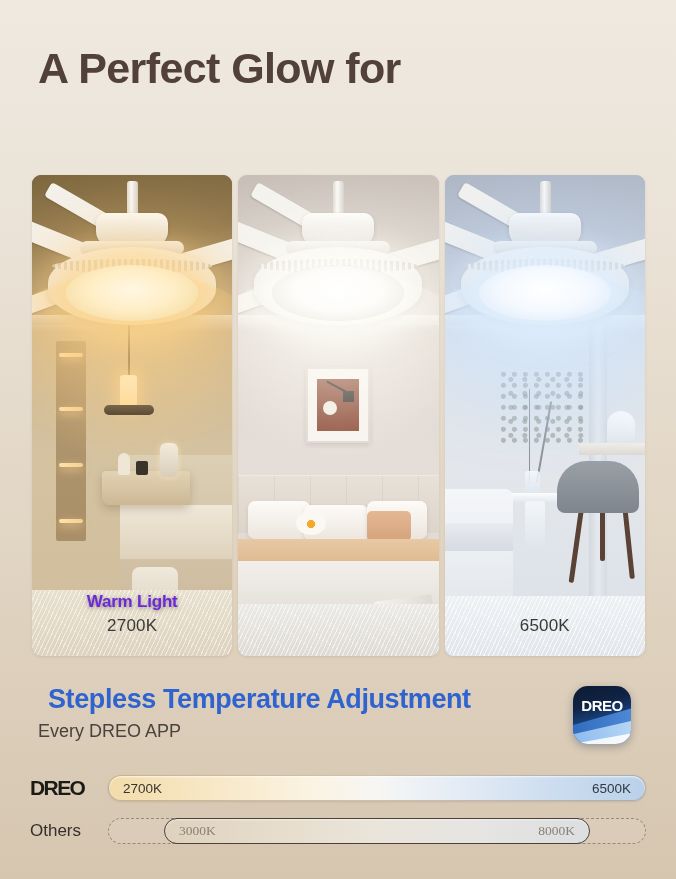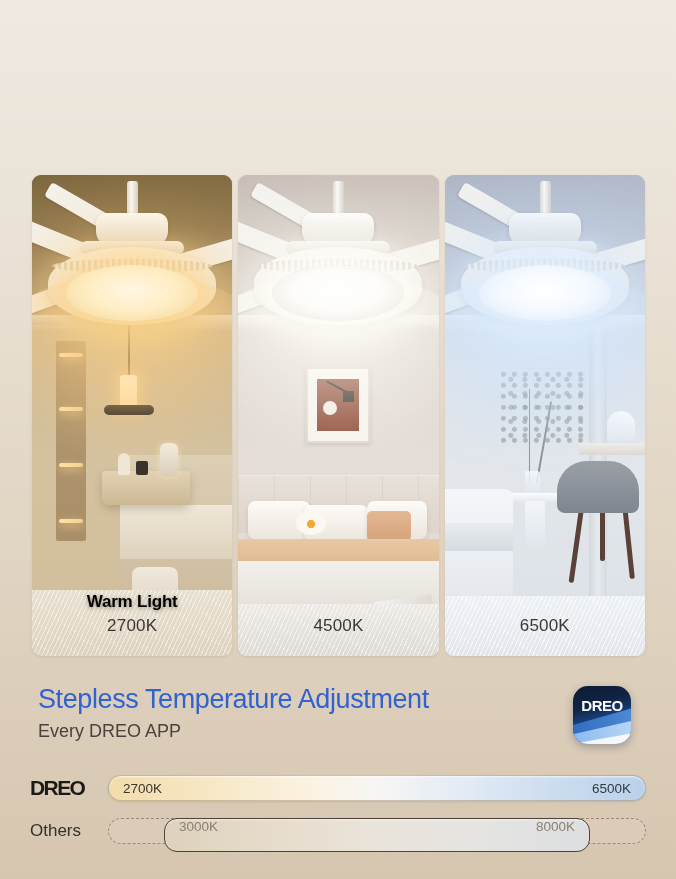--- a/index.html
+++ b/index.html
@@ -181,28 +181,28 @@
   .bedWh { position:absolute; left:-10px; top:314px; width:78px; height:120px; border-radius:0 8px 0 0;
     background:linear-gradient(180deg,#f4f6f9,#e3e7ec); }
   .bedWh-s { position:absolute; left:-10px; top:348px; width:78px; height:28px;
     background:linear-gradient(180deg,#e8ebef,#d6dbe1); }
   .rugWh { position:absolute; left:0; right:0; bottom:0; height:60px;
     background:repeating-linear-gradient(115deg,rgba(255,255,255,.7) 0 1px,rgba(255,255,255,0) 1px 4px),
                linear-gradient(180deg,#eef1f4,#e2e6eb); }
 
   
   .caption { position:absolute; left:0; right:0; bottom:20px; text-align:center; z-index:5; }
-  .cap-name { font-size:17px; font-weight:700; color:#000000;
+  .cap-name { font-size:17px; font-weight:700; color:#6d28d9;
     text-shadow:0 1px 4px rgba(60,50,40,.5); letter-spacing:-.2px; }
   .cap-k { font-size:17px; font-weight:400; color:#3c3a36; margin-top:4px; letter-spacing:.2px; }
   .cap-k.light { color:#3a3936; }
 
   
   .sub-head {
-    position:absolute; left:38px; top:684px; font-size:27px; font-weight:400;
+    position:absolute; left:48px; top:684px; font-size:27px; font-weight:700;
     color:#2f63cf; letter-spacing:-.4px;
   }
   .sub-sub {
     position:absolute; left:38px; top:721px; font-size:18px; font-weight:400; color:#4a423d;
   }
   .app-icon {
     position:absolute; left:573px; top:686px; width:58px; height:58px; border-radius:15px;
     background:linear-gradient(165deg,#0d1b33 0%,#102344 32%,#1b4a8f 62%,#2f6fc4 100%);
     overflow:hidden; box-shadow:0 3px 8px rgba(40,50,75,.35);
   }
@@ -236,32 +236,33 @@
     display:flex; align-items:center; justify-content:space-between; padding:0 14px;
   }
   .tk { font-size:13.5px; color:#3a352f; }
   .tk.cool { color:#2f3a46; }
 
   .track-other-outer {
     position:relative; flex:1; height:26px; border-radius:13px;
     border:1.4px dashed #9a8a74; background:rgba(255,255,255,.08);
   }
   .track-other-inner {
-    position:absolute; left:55px; right:55px; top:-1px; height:34px; border-radius:13px;
+    position:absolute; left:55px; right:55px; top:-1px; height:26px; border-radius:13px;
     background:linear-gradient(90deg,#ded2bd 0%,#e6dccb 25%,#eae4da 50%,#e6e5e2 72%,#dcdee0 100%);
     border:1.4px solid #4a4239;
     box-shadow:inset 0 1px 2px rgba(255,255,255,.55);
-    display:flex; align-items:flex-start; justify-content:space-between; padding:0 14px;
+    display:flex; align-items:center; justify-content:space-between; padding:0 14px;font-family:Liberation Serif, serif;
   }
   .tk-o { font-size:13.5px; color:#8b8174; }
 </style>
 </head>
 <body>
 
 <div class="headline">
+  <span>A Perfect Glow for</span>
 </div>
 
 <div class="panels">
 
   <div class="panel">
     <div class="room warm"></div>
     <div class="wall warm"></div>
     <div class="niche">
       <i style="top:12px"></i>
         <i style="top:66px"></i>
@@ -326,21 +327,20 @@
     <div class="blade bl-l2"></div>
     <div class="blade bl-r"></div>
     <div class="downrod"></div>
     <div class="motor"></div>
     <div class="collar"></div>
     <div class="lightbody"></div>
     <div class="ringdots"></div>
     <div class="spill neutral"></div>
     <div class="diffuser neutral"></div>
     <div class="caption">
-      <div class="cap-k">4500K</div>
     </div>
   </div>
 
   <div class="panel">
     <div class="room white"></div>
     <div class="wall white"></div>
     <div class="colW"></div>
     <div class="deskW"></div>
     <div class="lampW"></div>
     <div class="leaves"></div>

